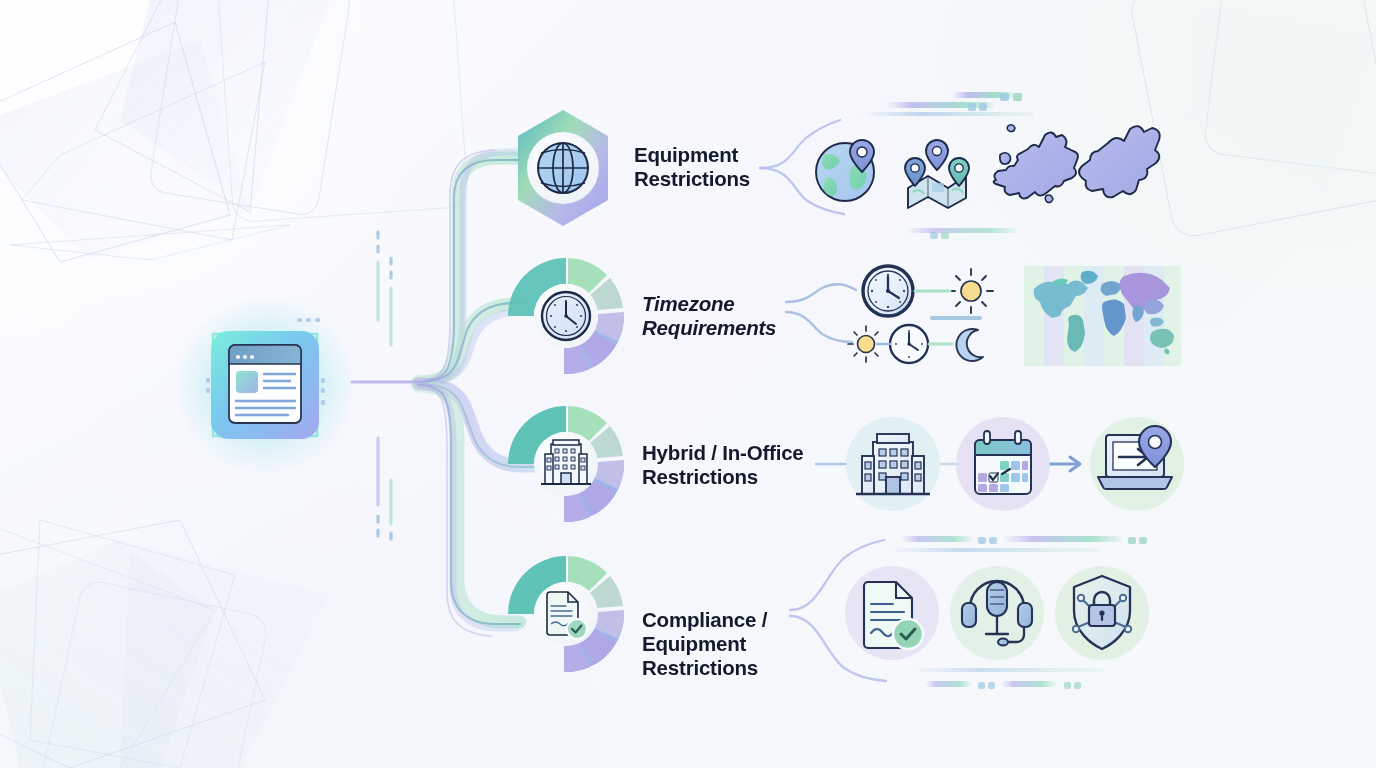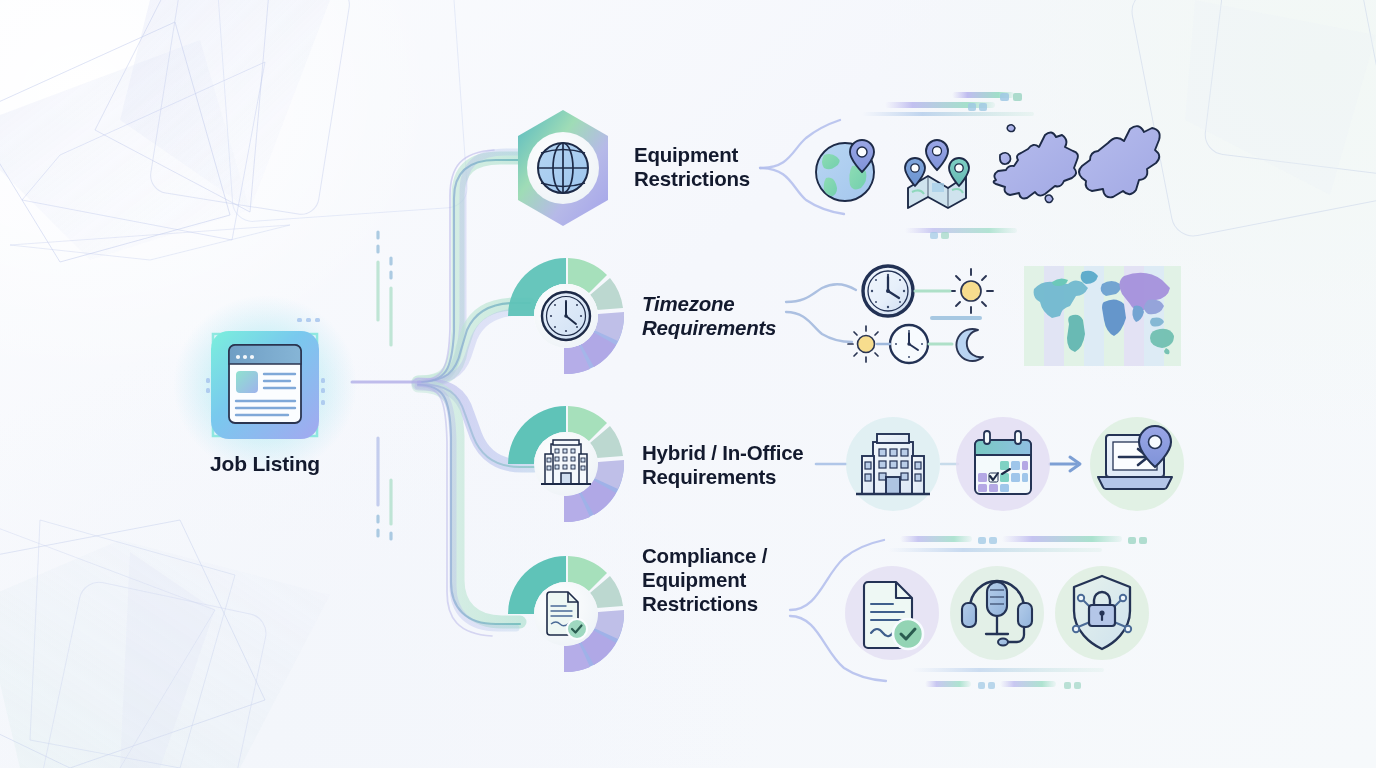--- a/index.html
+++ b/index.html
@@ -246,21 +246,20 @@
     <rect x="236" y="371" width="22" height="22" rx="4" fill="url(#hubThumb)"></rect>
     <g stroke="#7fa8d8" stroke-width="2.4" stroke-linecap="round">
       <line x1="264" y1="374" x2="295" y2="374"></line>
       <line x1="264" y1="381" x2="290" y2="381"></line>
       <line x1="264" y1="388" x2="295" y2="388"></line>
       <line x1="236" y1="401" x2="295" y2="401"></line>
       <line x1="236" y1="408" x2="295" y2="408"></line>
       <line x1="236" y1="415" x2="288" y2="415"></line>
     </g>
   </svg>
-  <div id="hub-label">Job Listing</div>
 
   <svg class="layer" width="1376" height="768" viewBox="0 0 1376 768" style="pointer-events:auto;">
     <defs>
       <linearGradient id="hexG" x1="0.05" y1="0.1" x2="0.95" y2="0.95">
         <stop offset="0%" stop-color="#63bfc0"></stop>
         <stop offset="33%" stop-color="#9fdcb6"></stop>
         <stop offset="66%" stop-color="#b6b9e8"></stop>
         <stop offset="100%" stop-color="#a6a6ea"></stop>
       </linearGradient>
       <radialGradient id="hexInner" cx="40%" cy="35%" r="70%">
@@ -383,22 +382,22 @@
         <path d="M572,629 l3.5,3.5 l6,-7" fill="none" stroke="#2a5c50" stroke-width="2.2" stroke-linecap="round" stroke-linejoin="round"></path>
       </g>
     </g>
   </svg>
 
   <div class="node-title" style="left:634px;top:143px;width:190px;">Equipment
 Restrictions</div>
   <div class="node-title" style="left:642px;top:292px;width:190px;font-style:italic;">Timezone
 Requirements</div>
   <div class="node-title" style="left:642px;top:441px;width:200px;">Hybrid / In-Office
-Requirements</div>
-  <div class="node-title" style="left:642px;top:544px;width:200px;">Compliance /
+Restrictions</div>
+  <div class="node-title" style="left:642px;top:608px;width:200px;">Compliance /
 Equipment
 Restrictions</div>
 
   <svg class="layer" width="1376" height="768" viewBox="0 0 1376 768" style="pointer-events:auto;">
     <defs>
       <linearGradient id="earthG" x1="0" y1="0" x2="1" y2="1">
         <stop offset="0%" stop-color="#b8d6f2"></stop>
         <stop offset="100%" stop-color="#a4c6ee"></stop>
       </linearGradient>
       <linearGradient id="landG" x1="0" y1="0" x2="1" y2="1">

